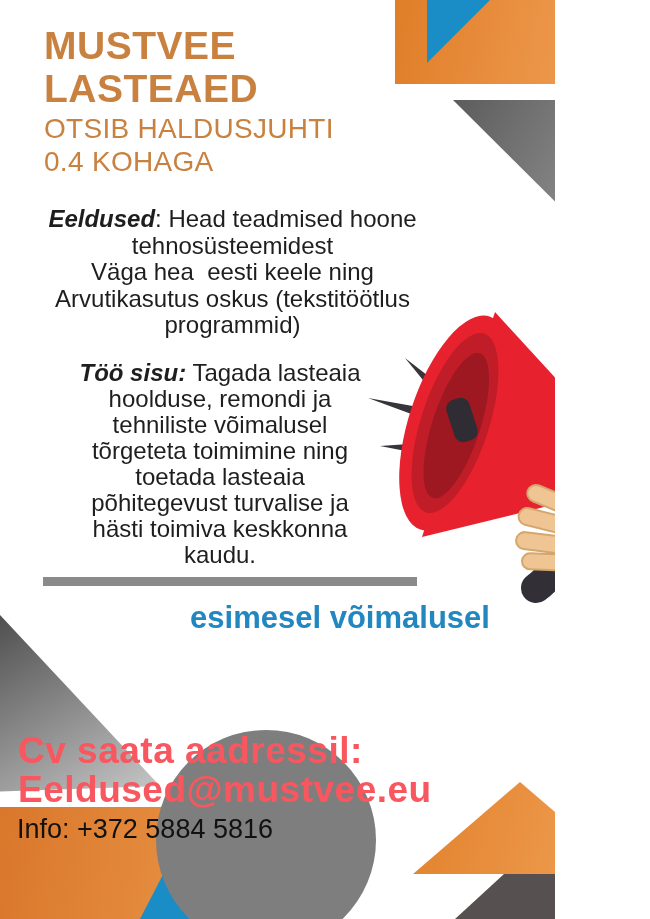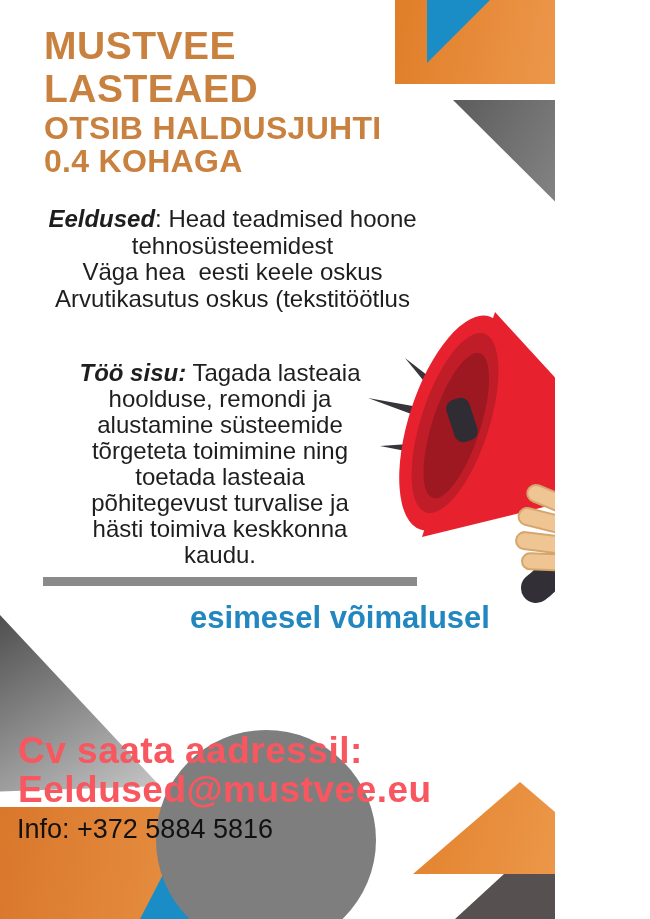--- a/index.html
+++ b/index.html
@@ -25,21 +25,21 @@
     background:linear-gradient(105deg,#e2822d,#f0a055);
     clip-path:polygon(50% 0,0 100%,100% 100%);}
   .orange-band-bl{left:0;top:807px;width:300px;height:112px;
     background:linear-gradient(100deg,#d9772b,#ee9c4e);}
   .blue-wedge{left:140px;top:858px;width:90px;height:61px;background:#1b8dc6;
     clip-path:polygon(35% 0,0 100%,100% 100%);}
   .gray-circle{left:156px;top:730px;width:220px;height:220px;border-radius:50%;background:#7e7e7e;}
 
   
   .title{left:44px;top:24px;color:#c98140;font-weight:800;font-size:39px;line-height:43px;letter-spacing:.5px;}
-  .subtitle{left:44px;top:112px;color:#c98140;font-weight:700;font-size:32px;line-height:33px;letter-spacing:.3px;}
+  .subtitle{left:44px;top:112px;color:#c98140;font-weight:400;font-size:28px;line-height:33px;letter-spacing:.3px;}
   .bodyblock{color:#1e1e1e;text-align:center;font-size:24px;}
   .req{left:5px;top:206px;width:455px;line-height:26.5px;}
   .job{left:28px;top:360px;width:384px;line-height:26px;}
   .lead{font-weight:bold;font-style:italic;}
   .body-line{white-space:pre-wrap;}
   .start{left:175px;top:600px;width:330px;text-align:center;color:#2287c0;
     font-weight:800;font-size:31px;line-height:35px;}
   .contact{left:18px;top:731px;color:#f8575f;font-weight:800;font-size:37px;line-height:39px;letter-spacing:.5px;}
   .info{left:17px;top:814px;color:#111;font-size:27px;}
   .mega{left:350px;top:295px;width:300px;height:310px;}
@@ -108,28 +108,29 @@
   </div>
 
   <div class="abs subtitle">
     <div>OTSIB HALDUSJUHTI</div>
     <div>0.4 KOHAGA</div>
   </div>
 
   <div class="abs bodyblock req">
     <div class="body-line"><span class="lead">Eeldused</span><span>: Head teadmised hoone</span></div>
     <div class="body-line">tehnosüsteemidest</div>
-    <div class="body-line">Väga hea  eesti keele oskus</div>
+    <div class="body-line">Väga hea  eesti keele ning</div>
     <div class="body-line">Arvutikasutus oskus (tekstitöötlus</div>
+    <div class="body-line">programmid)</div>
   </div>
 
   <div class="abs bodyblock job">
     <div class="body-line"><span class="lead">Töö sisu:</span><span> Tagada lasteaia</span></div>
     <div class="body-line">hoolduse, remondi ja</div>
-    <div class="body-line">alustamine süsteemide</div>
+    <div class="body-line">tehniliste võimalusel</div>
     <div class="body-line">tõrgeteta toimimine ning</div>
     <div class="body-line">toetada lasteaia</div>
     <div class="body-line">põhitegevust turvalise ja</div>
     <div class="body-line">hästi toimiva keskkonna</div>
     <div class="body-line">kaudu.</div>
   </div>
 
   <div class="abs start">
     <div>esimesel võimalusel</div>
   </div>

